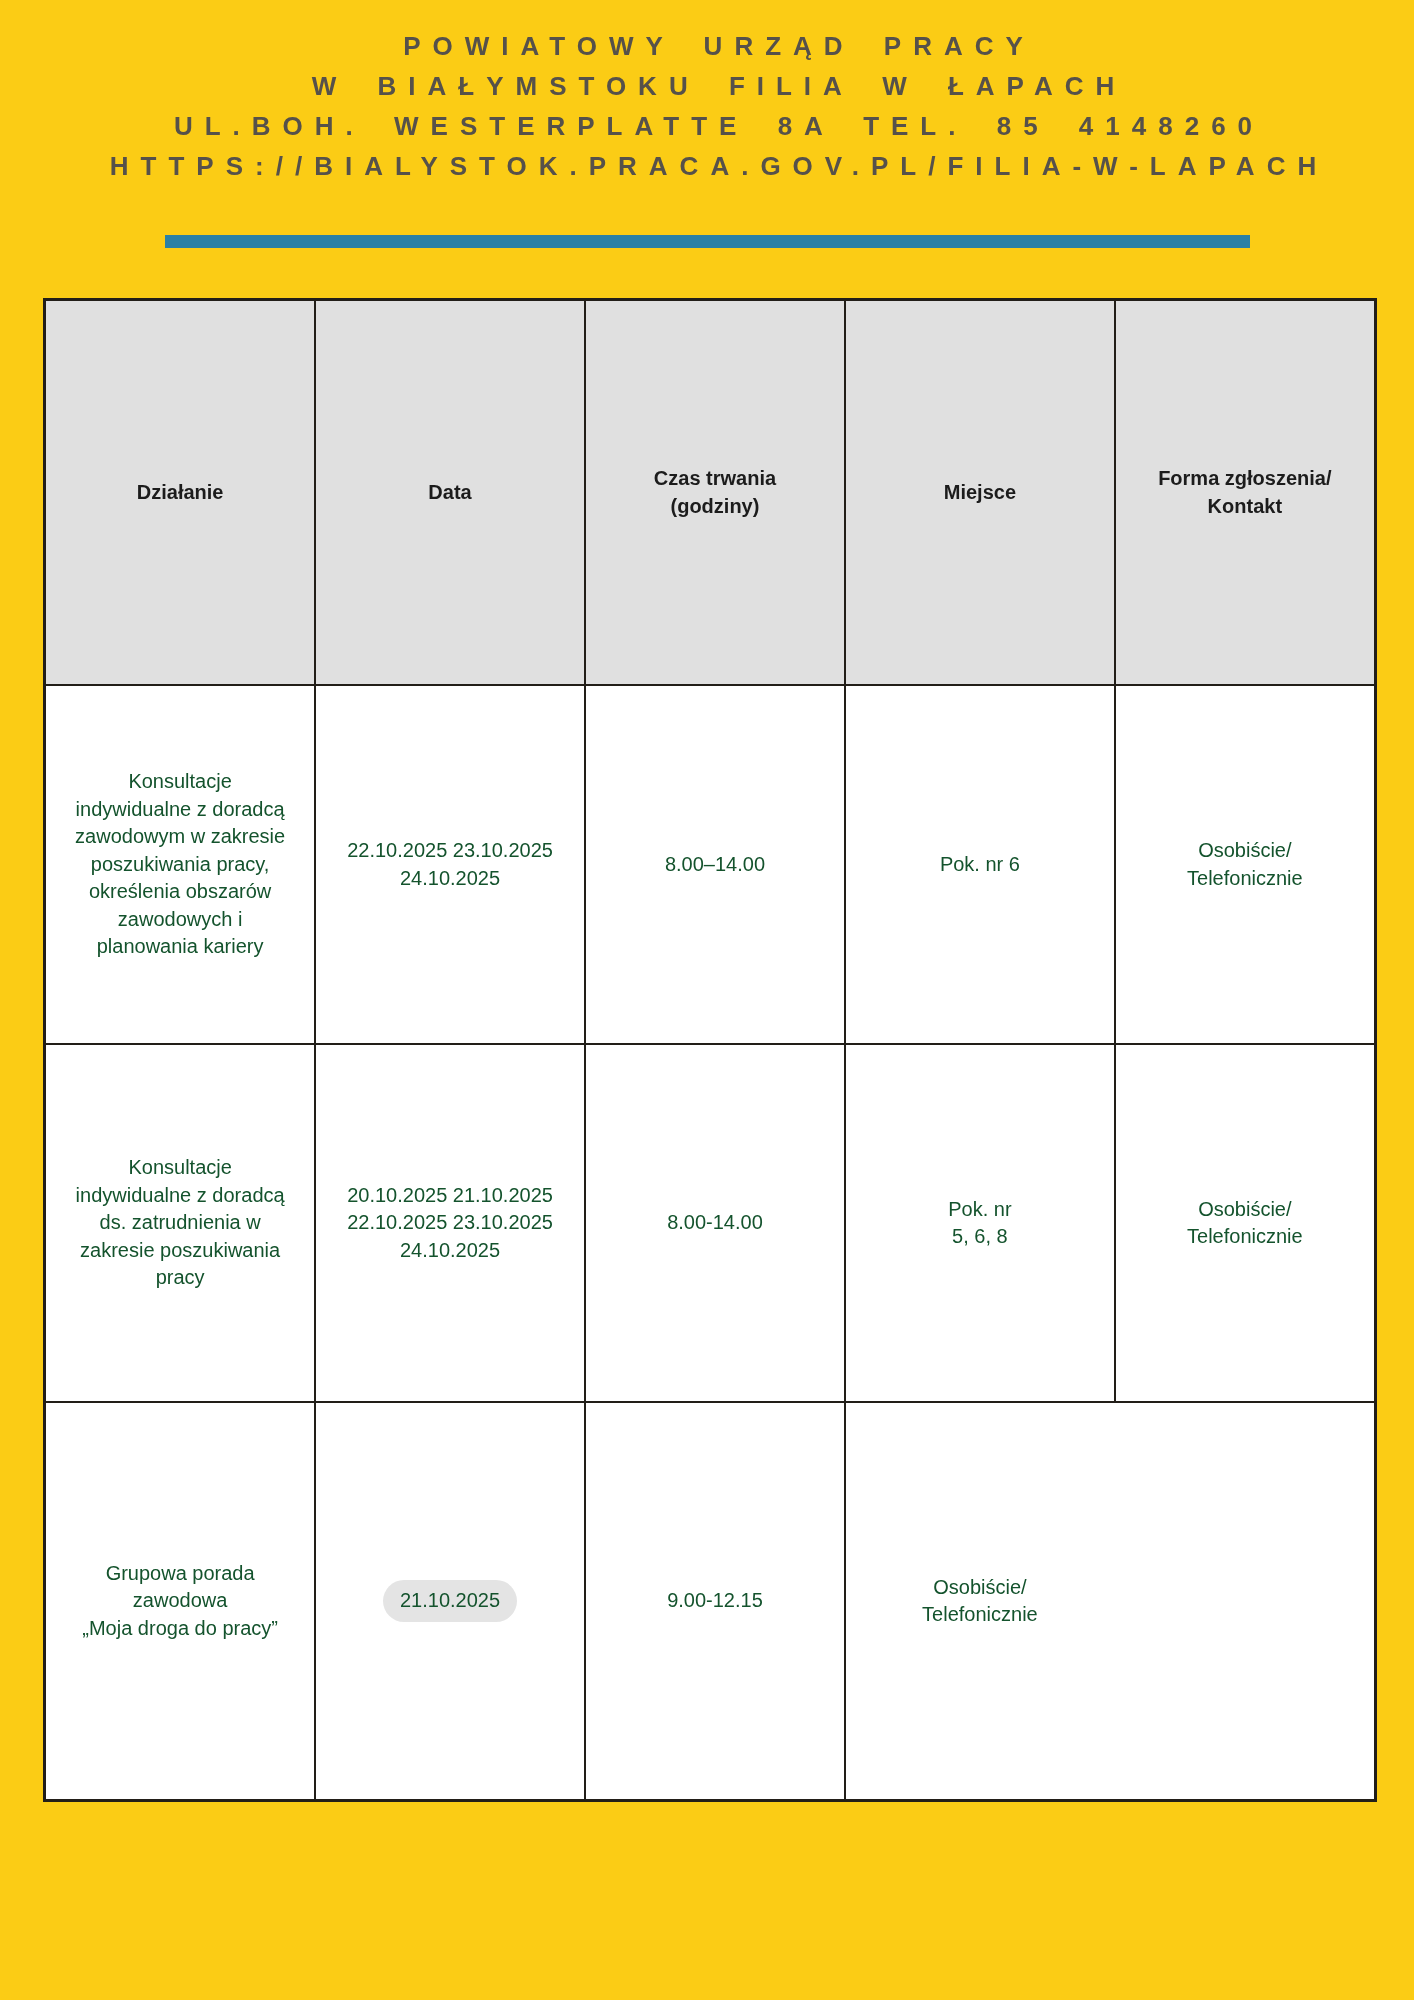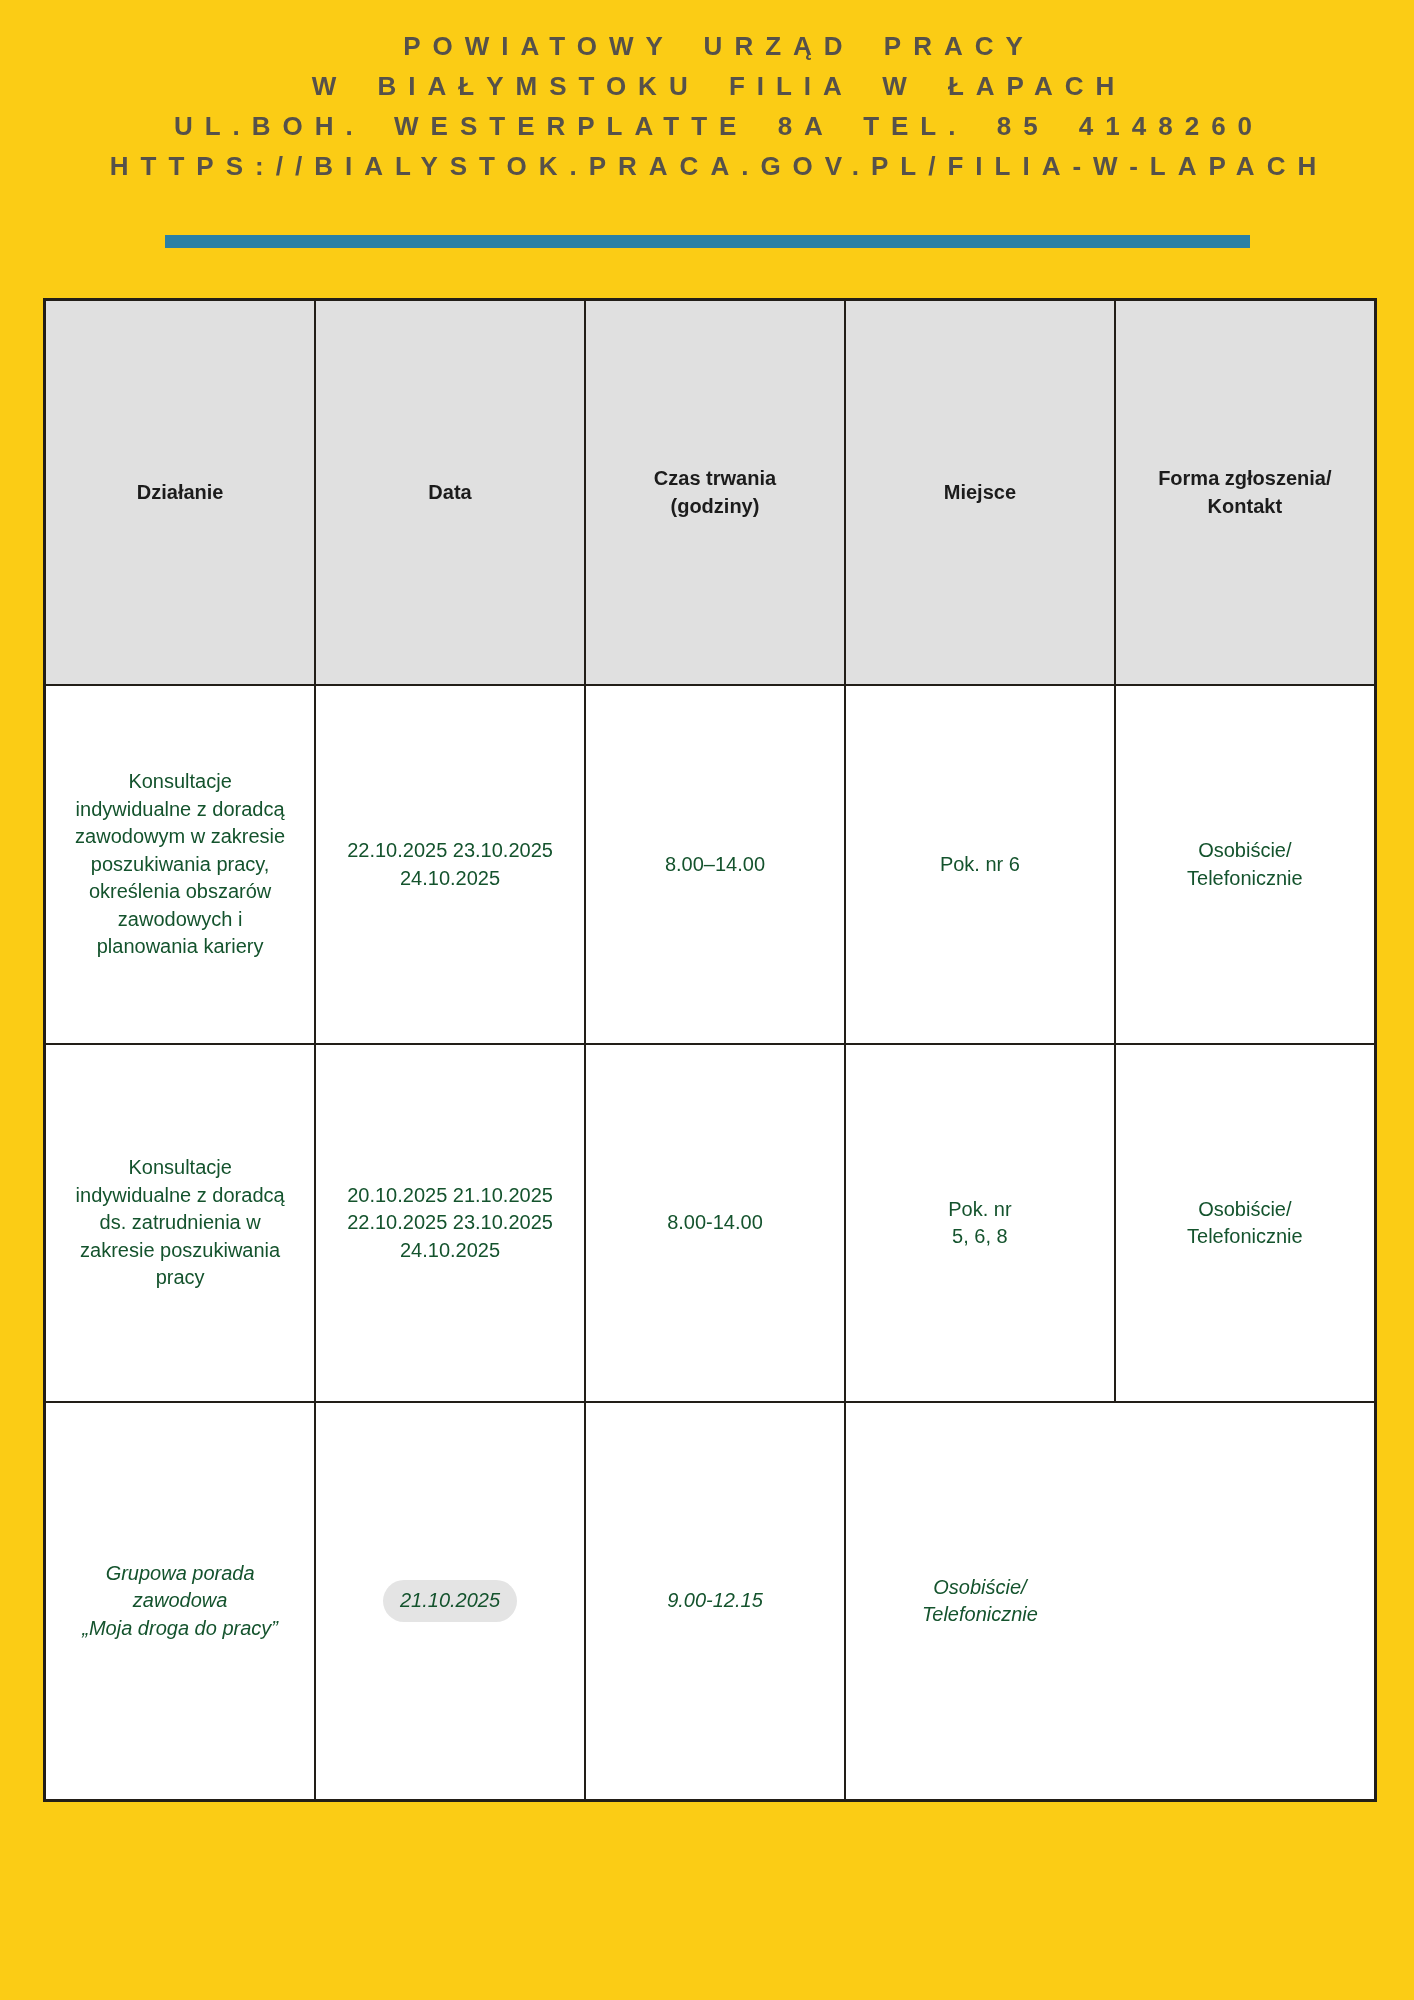--- a/index.html
+++ b/index.html
@@ -50,21 +50,21 @@
   }
   .trow {
     display: flex;
     flex-direction: row;
     box-sizing: border-box;
   }
   .trow + .trow { border-top: 2px solid #221E18; }
   .trow.thead  { height: 383px; background: #E0E0E0; }
   .trow.r1     { height: 359px; }
   .trow.r2     { height: 358px; }
-  .trow.r3     { flex: 1; font-style: italic; }
+  .trow.r3     { flex: 1; }
   .tcell {
     box-sizing: border-box;
     display: flex;
     align-items: center;
     justify-content: center;
     text-align: center;
     padding: 10px 14px;
     font-size: 20px;
     line-height: 27.5px;
     color: #14532d;

